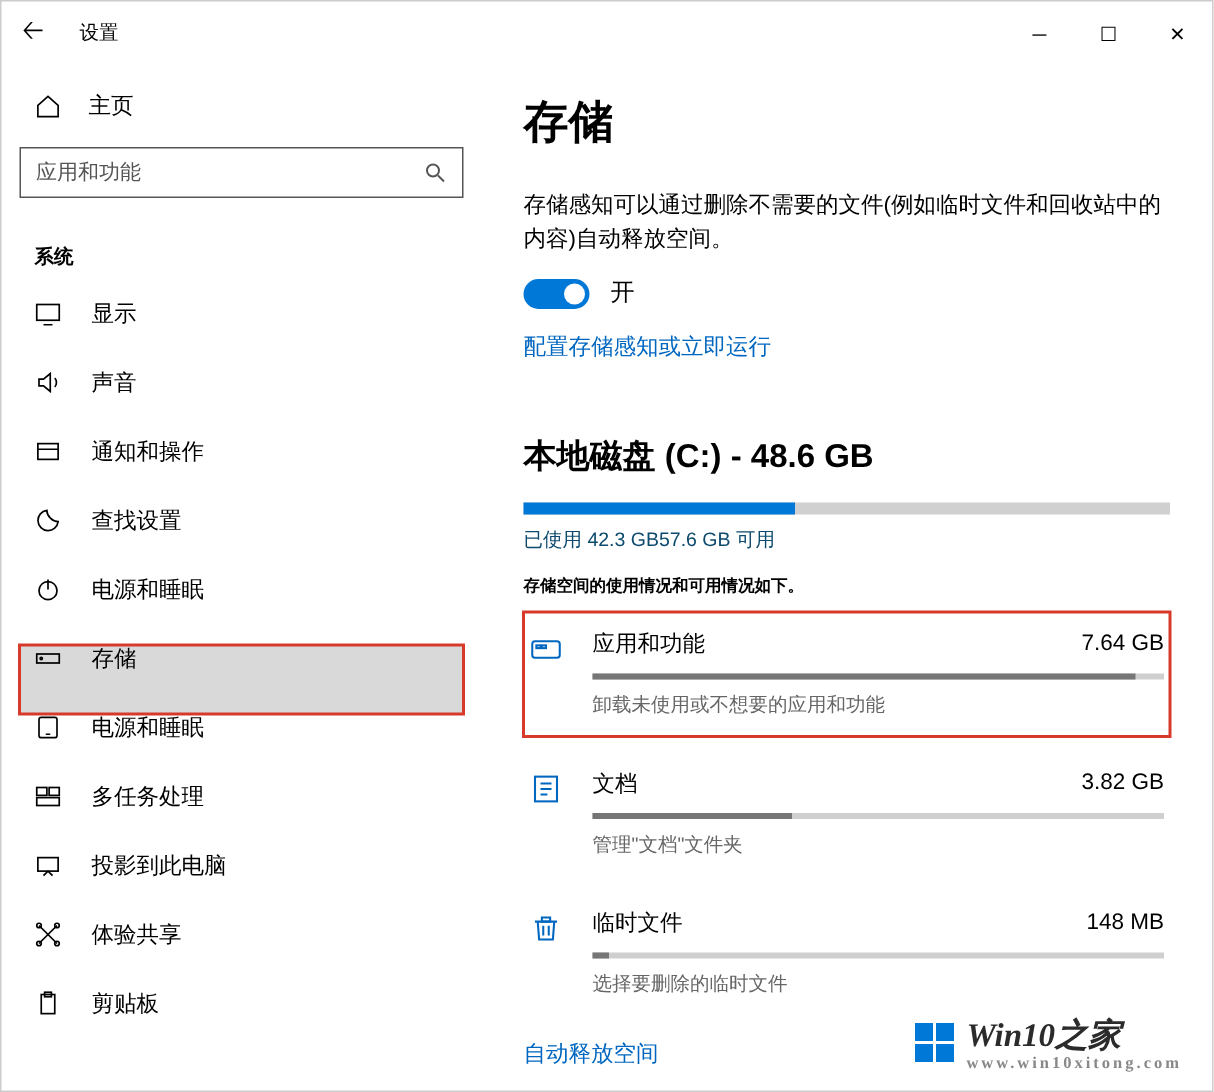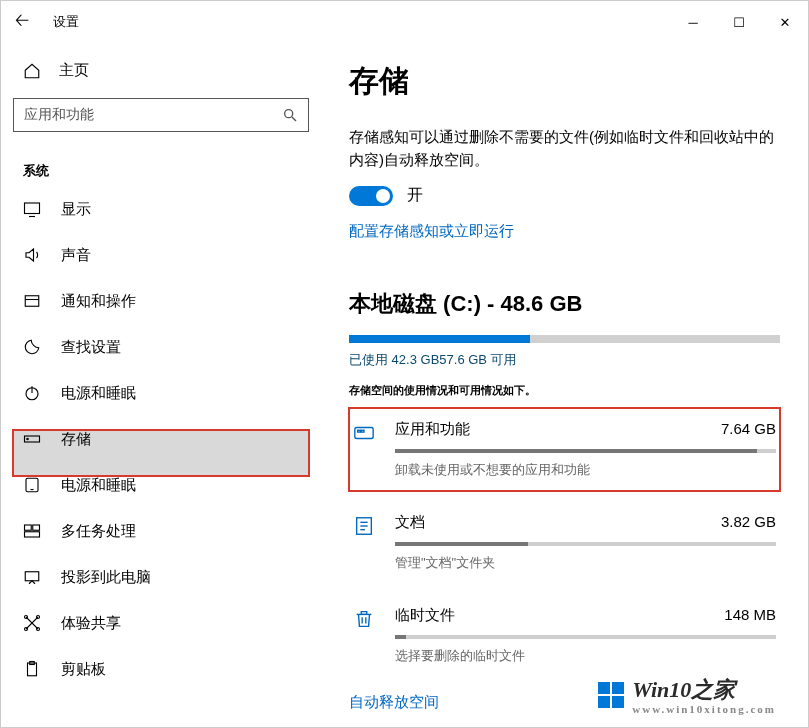--- a/index.html
+++ b/index.html
@@ -37,21 +37,21 @@
   
   .category { display:flex; gap:18px; padding:12px 4px; margin-top:10px;}
   .category.highlight { outline:2px solid #d73a2a; outline-offset:-1px;}
   .cat-icon { width:24px; color:#0067c0; font-size:18px; padding-top:2px; flex-shrink:0;}
   .cat-body { flex:1; }
   .cat-head { display:flex; justify-content:space-between; font-size:15px;}
   .cat-bar { height:4px; background:#cfcfcf; margin:10px 0 8px 0; position:relative;}
   .cat-bar-fill { position:absolute; left:0; top:0; bottom:0; background:#767676;}
   .cat-sub { font-size:13px; color:#666;}
   
-  .watermark { position:absolute; right:32px; bottom:12px; display:flex; align-items:center; gap:8px; font-style:italic; font-weight:600; color:#2b2b2b; font-size:22px; font-family: Georgia, serif;}
+  .watermark { position:absolute; right:20px; bottom:12px; display:flex; align-items:center; gap:8px; font-style:italic; font-weight:600; color:#2b2b2b; font-size:22px; font-family: Georgia, serif;}
   .watermark .sq { display:grid; grid-template-columns: repeat(2,12px); grid-template-rows: repeat(2,12px); gap:2px;}
   .watermark .sq span { background:#0078d7;}
   .watermark small { display:block; font-size:11px; font-style:normal; color:#888; letter-spacing:2px; margin-top:-2px;}
   
   svg { display:block; }
 </style>
 </head>
 <body>
 
 <div class="titlebar">

